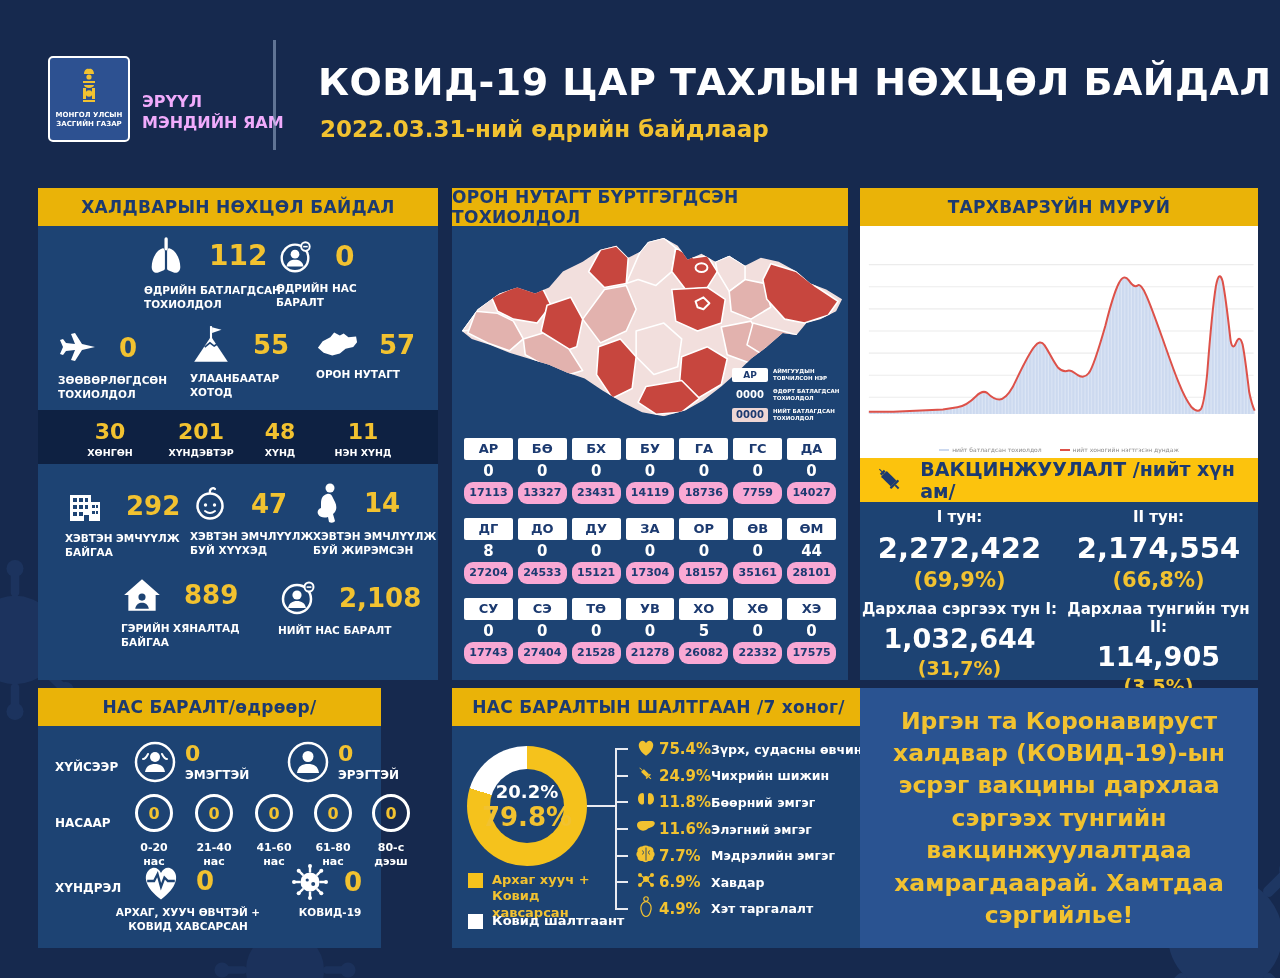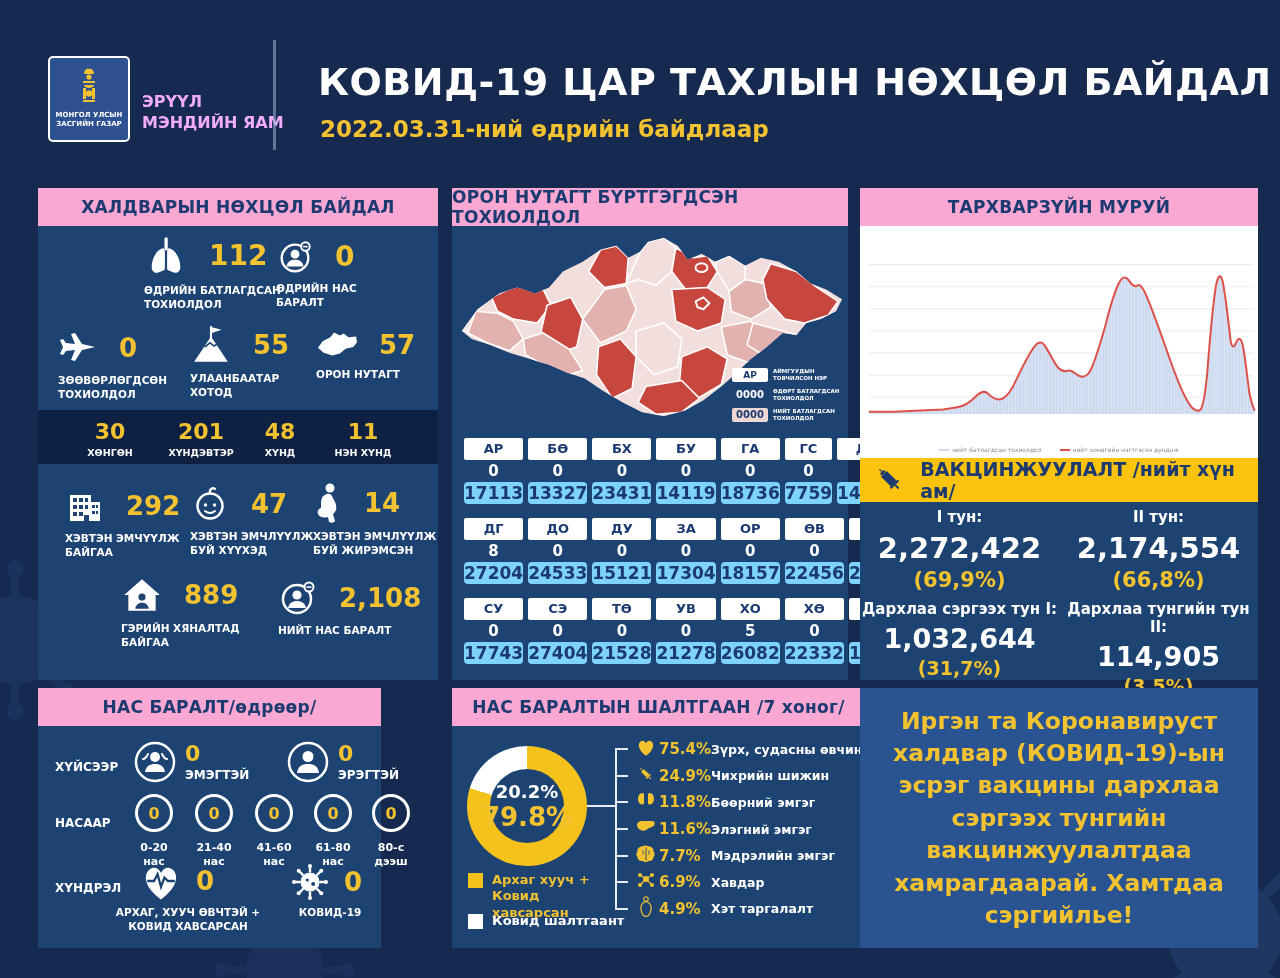--- a/index.html
+++ b/index.html
@@ -1,21 +1,21 @@
 <!DOCTYPE html>
 <html><head>
 <meta charset="utf-8">
 <style>
   html,body{margin:0;padding:0;background:#16294e;width:1280px;height:978px;overflow:hidden;
     font-family:"DejaVu Sans","Liberation Sans",sans-serif;position:relative}
   .abs{position:absolute}
   .wm{position:absolute;pointer-events:none}
   
   .panel{position:absolute;background:#1d4373}
-  .ph{height:38px;background:#f9a8d4;color:#1c3a70;font-weight:700;font-size:17px;
+  .ph{height:38px;background:#eab308;color:#1c3a70;font-weight:700;font-size:17px;
       display:flex;align-items:center;justify-content:center;letter-spacing:.3px}
   
   .logo{position:absolute;left:48px;top:56px;width:82px;height:86px;background:#2d5191;
         border:2px solid #fff;border-radius:5px;box-sizing:border-box;text-align:center}
   .logo-txt{color:#fff;font-weight:700;font-size:7px;line-height:1.25;margin-top:3px}
   .ministry{position:absolute;left:142px;top:92px;color:#f0abfc;font-weight:700;font-size:16px;line-height:1.3}
   .divider{position:absolute;left:273px;top:40px;width:3px;height:110px;background:#9fb2d0;opacity:.55}
   .title{position:absolute;left:318px;top:60px;color:#fff;font-weight:700;font-size:38px;letter-spacing:.5px}
   .subtitle{position:absolute;left:320px;top:116px;color:#f2c230;font-weight:700;font-size:23px}
   
@@ -25,21 +25,21 @@
   .lbl{color:#fff;font-weight:700;font-size:10.5px;line-height:1.3;margin-top:6px}
   .sev{position:absolute;left:0;right:0;top:222px;height:54px;background:#0e2142}
   .sev-item{position:absolute;text-align:center;width:80px}
   .sev-v{font-size:22px;color:#f2c230;font-weight:700}
   .sev-l{font-size:9.5px;color:#fff;font-weight:700;margin-top:3px}
   
   .tgroup{position:absolute;left:12px;right:12px;display:grid;grid-template-columns:repeat(7,1fr);gap:5px}
   .cell{text-align:center}
   .rabbr{background:#fff;color:#1c3a70;font-weight:700;font-size:13px;height:22px;line-height:22px;border-radius:2px}
   .rdaily{color:#fff;font-weight:700;font-size:15px;height:22px;line-height:22px}
-  .rtotal{background:#7dd3fc;color:#1c3a70;font-weight:700;font-size:17px;height:22px;line-height:22px;border-radius:4px}
+  .rtotal{background:#f9a8d4;color:#1c3a70;font-weight:700;font-size:11px;height:22px;line-height:22px;border-radius:9px}
   .mlegend{position:absolute;right:6px;top:180px;width:110px}
   .mrow{display:flex;align-items:center;gap:5px;margin-bottom:6px}
   .mbox{width:36px;height:14px;border-radius:2px;font-size:9px;font-weight:700;text-align:center;line-height:14px;flex:none}
   .mlbl{font-size:5.5px;color:#fff;font-weight:700;line-height:1.2;text-transform:uppercase}
   
   .chart{position:absolute;left:0;right:0;top:38px;height:232px;background:#fff}
   .cleg{position:absolute;left:0;right:0;bottom:5px;display:flex;justify-content:center;gap:18px;
         font-size:6px;color:#888;align-items:center}
   .dash{display:inline-block;width:10px;height:2px;margin-right:3px;vertical-align:middle}
   .vband{position:absolute;left:0;right:0;top:270px;height:44px;background:#fcc30d;display:flex;align-items:center}
@@ -454,21 +454,21 @@
         <div class="rtotal">17304</div>
       </div>
     <div class="cell">
         <div class="rabbr">ОР</div>
         <div class="rdaily">0</div>
         <div class="rtotal">18157</div>
       </div>
     <div class="cell">
         <div class="rabbr">ӨВ</div>
         <div class="rdaily">0</div>
-        <div class="rtotal">22456</div>
+        <div class="rtotal">35161</div>
       </div>
     <div class="cell">
         <div class="rabbr">ӨМ</div>
         <div class="rdaily">44</div>
         <div class="rtotal">28101</div>
       </div>
   </div>
   <div class="tgroup" style="top:410px">
     <div class="cell">
         <div class="rabbr">СУ</div>

